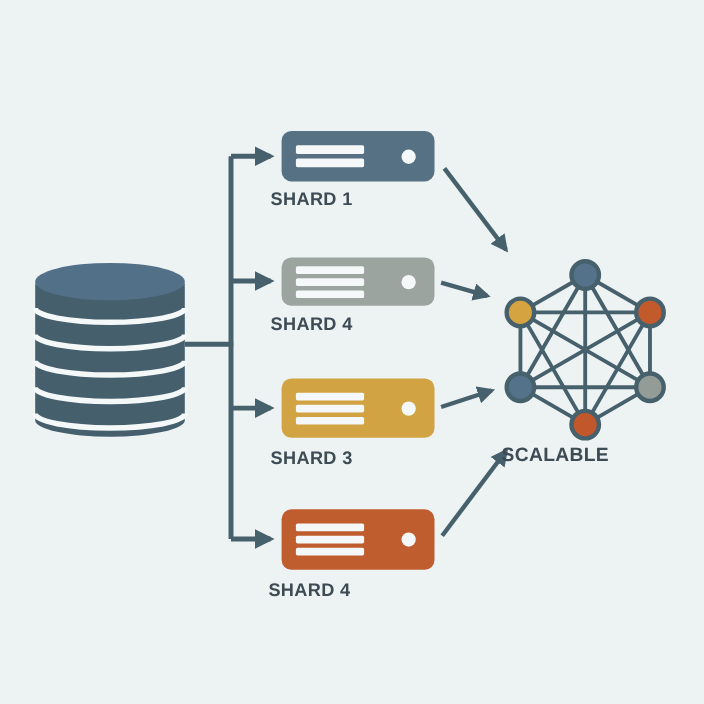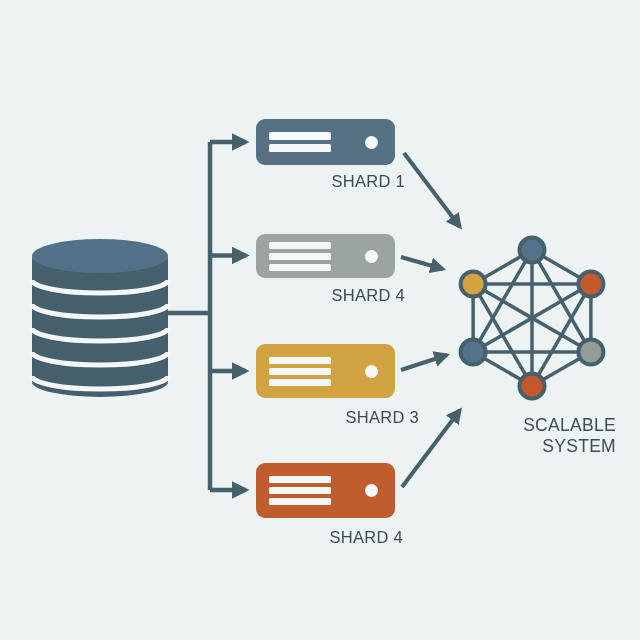--- a/index.html
+++ b/index.html
@@ -23,25 +23,25 @@
     position:absolute; border-radius:9px;
     display:flex; align-items:center;
   }
   .shard-bars { display:flex; flex-direction:column; gap:4px; margin-left:13px; }
   .shard-bar  { width:62px; height:7px; background:var(--white); border-radius:1.5px; }
   .shard-led  {
     position:absolute; right:17px; top:50%; margin-top:-6.5px;
     width:13px; height:13px; border-radius:50%; background:var(--white);
   }
   .shard-label, .net-label {
-    position:absolute; text-align:right;
-    font-weight:400; color:var(--text); letter-spacing:0.3px;
+    position:absolute; text-align:left;
+    font-weight:700; color:var(--text); letter-spacing:0.3px;
   }
   .shard-label { font-size:16.5px; }
-  .net-label   { left:456px; top:415px; width:160px; font-size:17.5px; line-height:21px; }
+  .net-label   { left:456px; top:403px; width:160px; font-size:17.5px; line-height:21px; }
 </style>
 </head>
 <body>
 
 <div id="canvas">
 
   <svg width="640" height="640" viewBox="0 0 640 640">
     <defs>
       <marker id="ah" viewBox="0 0 10 10" refX="8" refY="5" markerWidth="4" markerHeight="4" orient="auto-start-reverse">
         <path d="M0 0 L10 5 L0 10 Z" class="arrowhead"></path>
@@ -118,30 +118,29 @@
       </div>
       <div class="shard-label" style="left: 246px; top: 286px; width: 159px;">SHARD 4</div>
       <div class="shard" style="left: 256px; top: 344px; width: 139px; height: 54px; background: rgb(210, 163, 66);">
         <div class="shard-bars">
           <div class="shard-bar"></div>
           <div class="shard-bar"></div>
           <div class="shard-bar"></div>
         </div>
         <div class="shard-led"></div>
       </div>
-      <div class="shard-label" style="left: 260px; top: 408px; width: 159px;">SHARD 3</div>
+      <div class="shard-label" style="left: 246px; top: 408px; width: 159px;">SHARD 3</div>
       <div class="shard" style="left: 256px; top: 463px; width: 139px; height: 55px; background: rgb(192, 93, 46);">
         <div class="shard-bars">
           <div class="shard-bar"></div>
           <div class="shard-bar"></div>
           <div class="shard-bar"></div>
         </div>
         <div class="shard-led"></div>
       </div>
       <div class="shard-label" style="left: 244px; top: 528px; width: 159px;">SHARD 4</div>
     </div>
 
   <div class="net-label">
     <div>SCALABLE</div>
-    <div>SYSTEM</div>
   </div>
 
 </div>
 
 </body></html>

